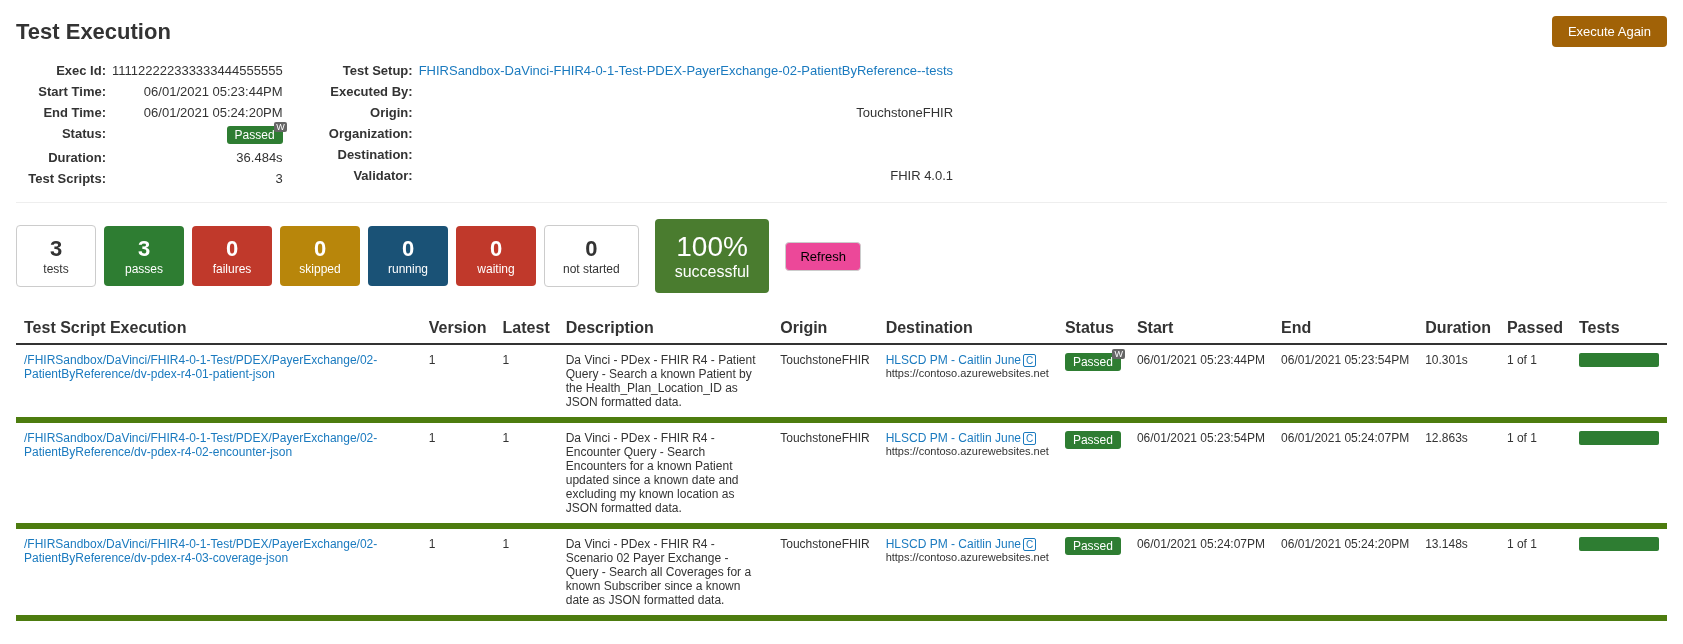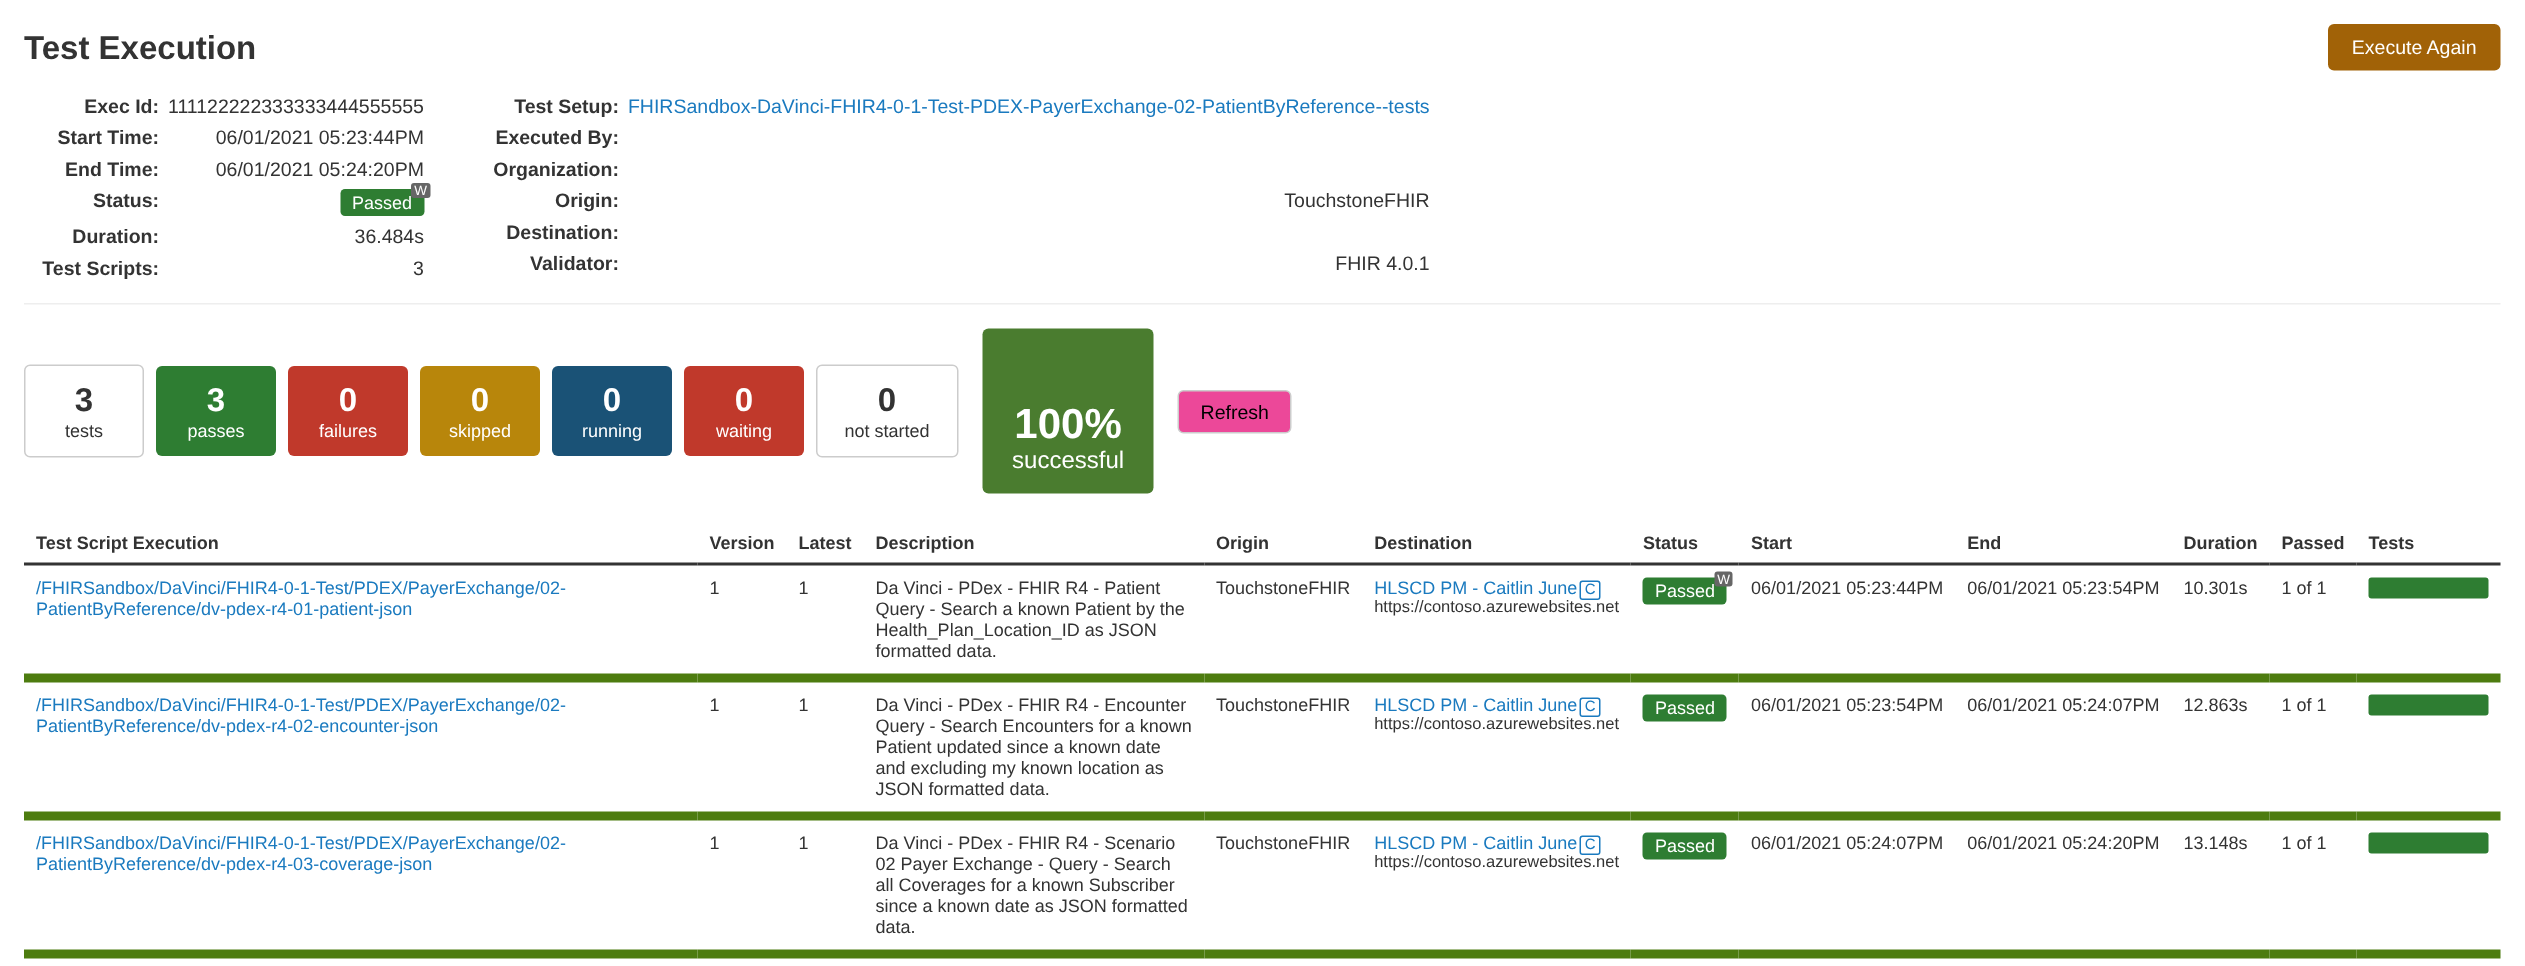--- a/index.html
+++ b/index.html
@@ -24,28 +24,28 @@
     .stat-box-passes { background: #2e7d32; color: #fff; }
     .stat-box-failures { background: #c0392b; color: #fff; }
     .stat-box-skipped { background: #b8860b; color: #fff; }
     .stat-box-running { background: #1a5276; color: #fff; }
     .stat-box-waiting { background: #c0392b; color: #fff; }
     .stat-box-notstarted { border: 1px solid #ccc; background: #fff; }
     .stat-number { font-size: 22px; font-weight: bold; }
     .stat-label { font-size: 12px; }
     
     .success-box { background: #4a7c2f; color: #fff; padding: 12px 20px; border-radius: 4px; text-align: center; margin: 0 8px; }
-    .success-percent { font-size: 28px; font-weight: bold; margin-top: 36px; }
+    .success-percent { font-size: 28px; font-weight: normal; }
     .success-label { font-size: 16px; }
     
     .refresh-btn { background: #ec4899; border: 1px solid #ccc; padding: 6px 14px; border-radius: 4px; cursor: pointer; font-size: 13px; }
     
     
     .results-table { width: 100%; border-collapse: collapse; font-size: 12px; }
-    .results-table th { text-align: left; padding: 6px 8px; border-bottom: 2px solid #333; font-weight: bold; font-size: 12px; white-space: nowrap; }
+    .results-table th { text-align: left; padding: 6px 8px; border-bottom: 2px solid #333; font-weight: bold; font-size: 16px; white-space: nowrap; }
     .results-table td { padding: 8px 8px; border-bottom: 6px solid #4d7c0f; vertical-align: top; }
     .td-link { color: #1a7abf; text-decoration: none; font-size: 12px; }
     .dest-link { color: #1a7abf; text-decoration: none; }
     .dest-c { font-size: 10px; border: 1px solid #1a7abf; color: #1a7abf; border-radius: 2px; padding: 0 2px; margin-left: 2px; }
     .progress-bar { width: 80px; height: 14px; background: #2e7d32; border-radius: 2px; }
     .passed-badge { background: #2e7d32; color: #fff; padding: 2px 8px; border-radius: 3px; font-size: 12px; display: inline-block; }
     .passed-badge-w { background: #2e7d32; color: #fff; padding: 2px 8px; border-radius: 3px; font-size: 12px; display: inline-block; position: relative; }
     .passed-badge-w::after { content: 'W'; font-size: 9px; position: absolute; top: -4px; right: -4px; background: #666; color: #fff; border-radius: 2px; padding: 0 2px; }
   </style>
 </head>
@@ -88,26 +88,26 @@
   <div class="info-col">
     <div class="info-row">
       <span class="info-label">Test Setup:</span>
       <a class="info-link" href="#">FHIRSandbox-DaVinci-FHIR4-0-1-Test-PDEX-PayerExchange-02-PatientByReference--tests</a>
     </div>
     <div class="info-row">
       <span class="info-label">Executed By:</span>
       <span class="info-value"></span>
     </div>
     <div class="info-row">
+      <span class="info-label">Origin:</span>
+      <span class="info-value">TouchstoneFHIR</span>
+    </div>
+    <div class="info-row">
       <span class="info-label">Organization:</span>
       <span class="info-value"></span>
-    </div>
-    <div class="info-row">
-      <span class="info-label">Origin:</span>
-      <span class="info-value">TouchstoneFHIR</span>
     </div>
     <div class="info-row">
       <span class="info-label">Destination:</span>
       <span class="info-value"></span>
     </div>
     <div class="info-row">
       <span class="info-label">Validator:</span>
       <span class="info-value">FHIR 4.0.1</span>
     </div>
   </div>

